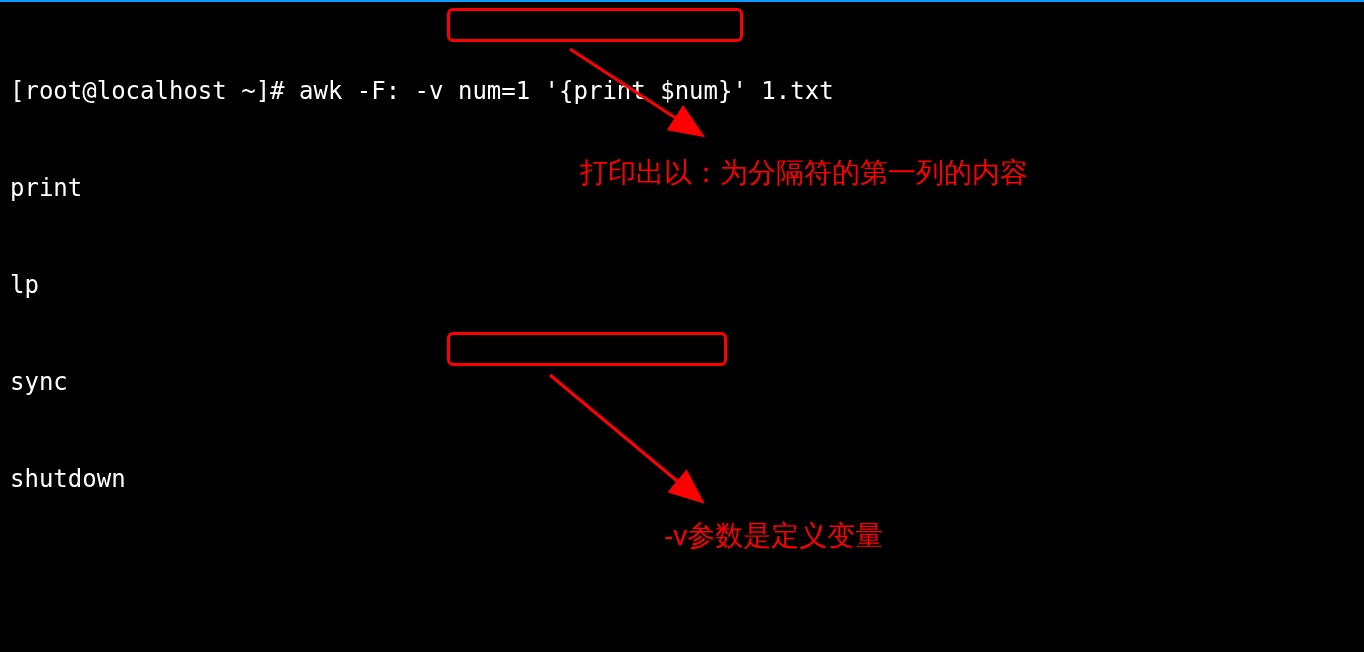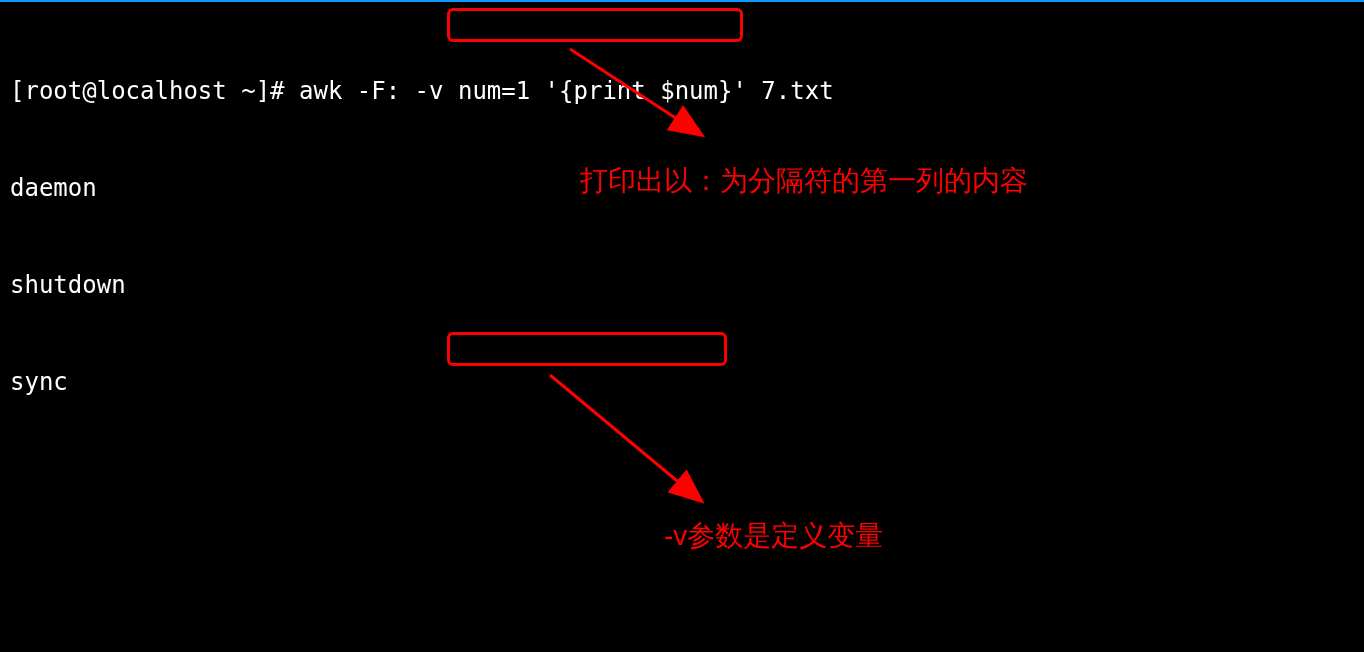--- a/index.html
+++ b/index.html
@@ -42,24 +42,25 @@
     }
     .arrow {
       position: absolute;
       pointer-events: none;
     }
   </style>
 </head>
 <body>
 
 <div class="terminal">
-  <span class="line">[root@localhost ~]# awk -F: -v num=1 '{print $num}' 7.txt</span>
-  <span class="line">daemon</span>
+  <span class="line">[root@localhost ~]# awk -F: -v num=1 '{print $num}' 1.txt</span>
+  <span class="line">print</span>
+  <span class="line">lp</span>
+  <span class="line">sync</span>
   <span class="line">shutdown</span>
-  <span class="line">sync</span>
   
   
   
   
   
   
   
   
   
   
@@ -73,21 +74,21 @@
 
 <svg class="arrow" style="left: 550px; top: 42px; width: 180px; height: 110px;">
   <defs>
     <marker id="arrowhead1" markerWidth="12" markerHeight="10" refX="10" refY="5" orient="auto">
       <polygon points="0 0, 12 5, 0 10" fill="#ff0000"></polygon>
     </marker>
   </defs>
   <line x1="20" y1="5" x2="150" y2="90" stroke="#ff0000" stroke-width="3" marker-end="url(#arrowhead1)"></line>
 </svg>
 
-<div class="annotation" style="left: 580px; top: 160px;">打印出以：为分隔符的第一列的内容</div>
+<div class="annotation" style="left: 580px; top: 152px;">打印出以：为分隔符的第一列的内容</div>
 
 <svg class="arrow" style="left: 530px; top: 368px; width: 200px; height: 150px;">
   <defs>
     <marker id="arrowhead2" markerWidth="12" markerHeight="10" refX="10" refY="5" orient="auto">
       <polygon points="0 0, 12 5, 0 10" fill="#ff0000"></polygon>
     </marker>
   </defs>
   <line x1="20" y1="5" x2="170" y2="130" stroke="#ff0000" stroke-width="3" marker-end="url(#arrowhead2)"></line>
 </svg>
 

